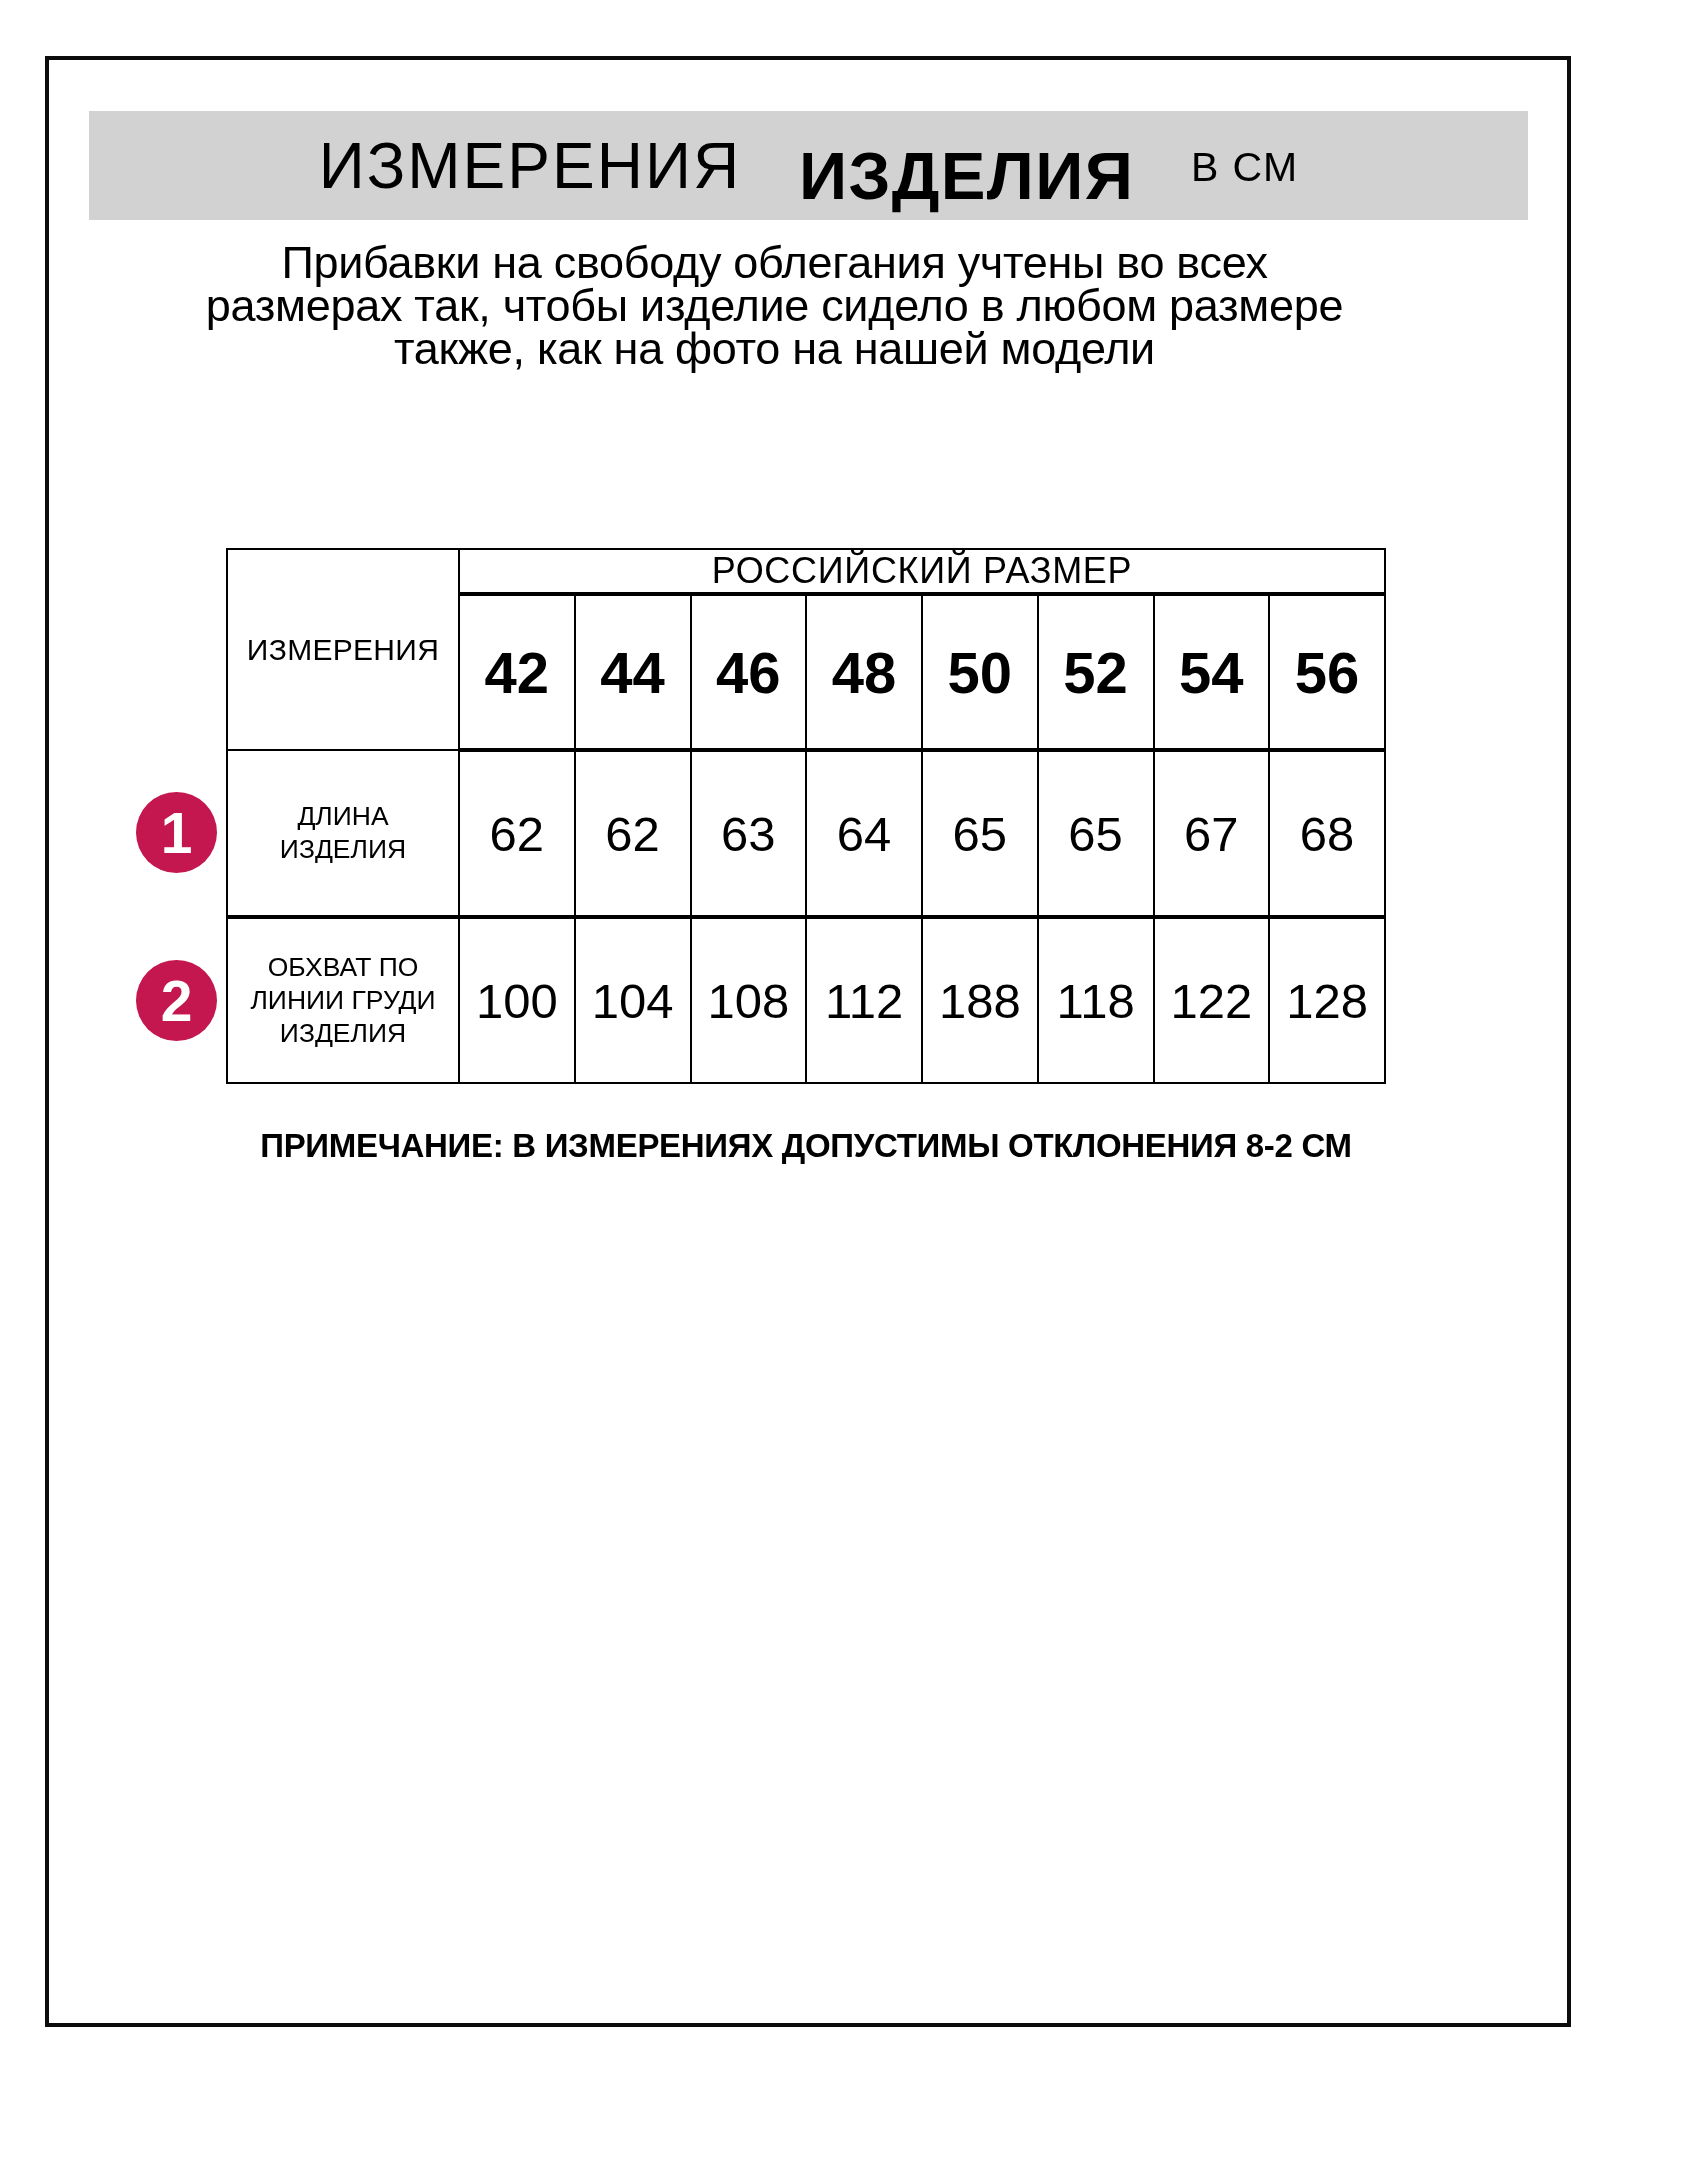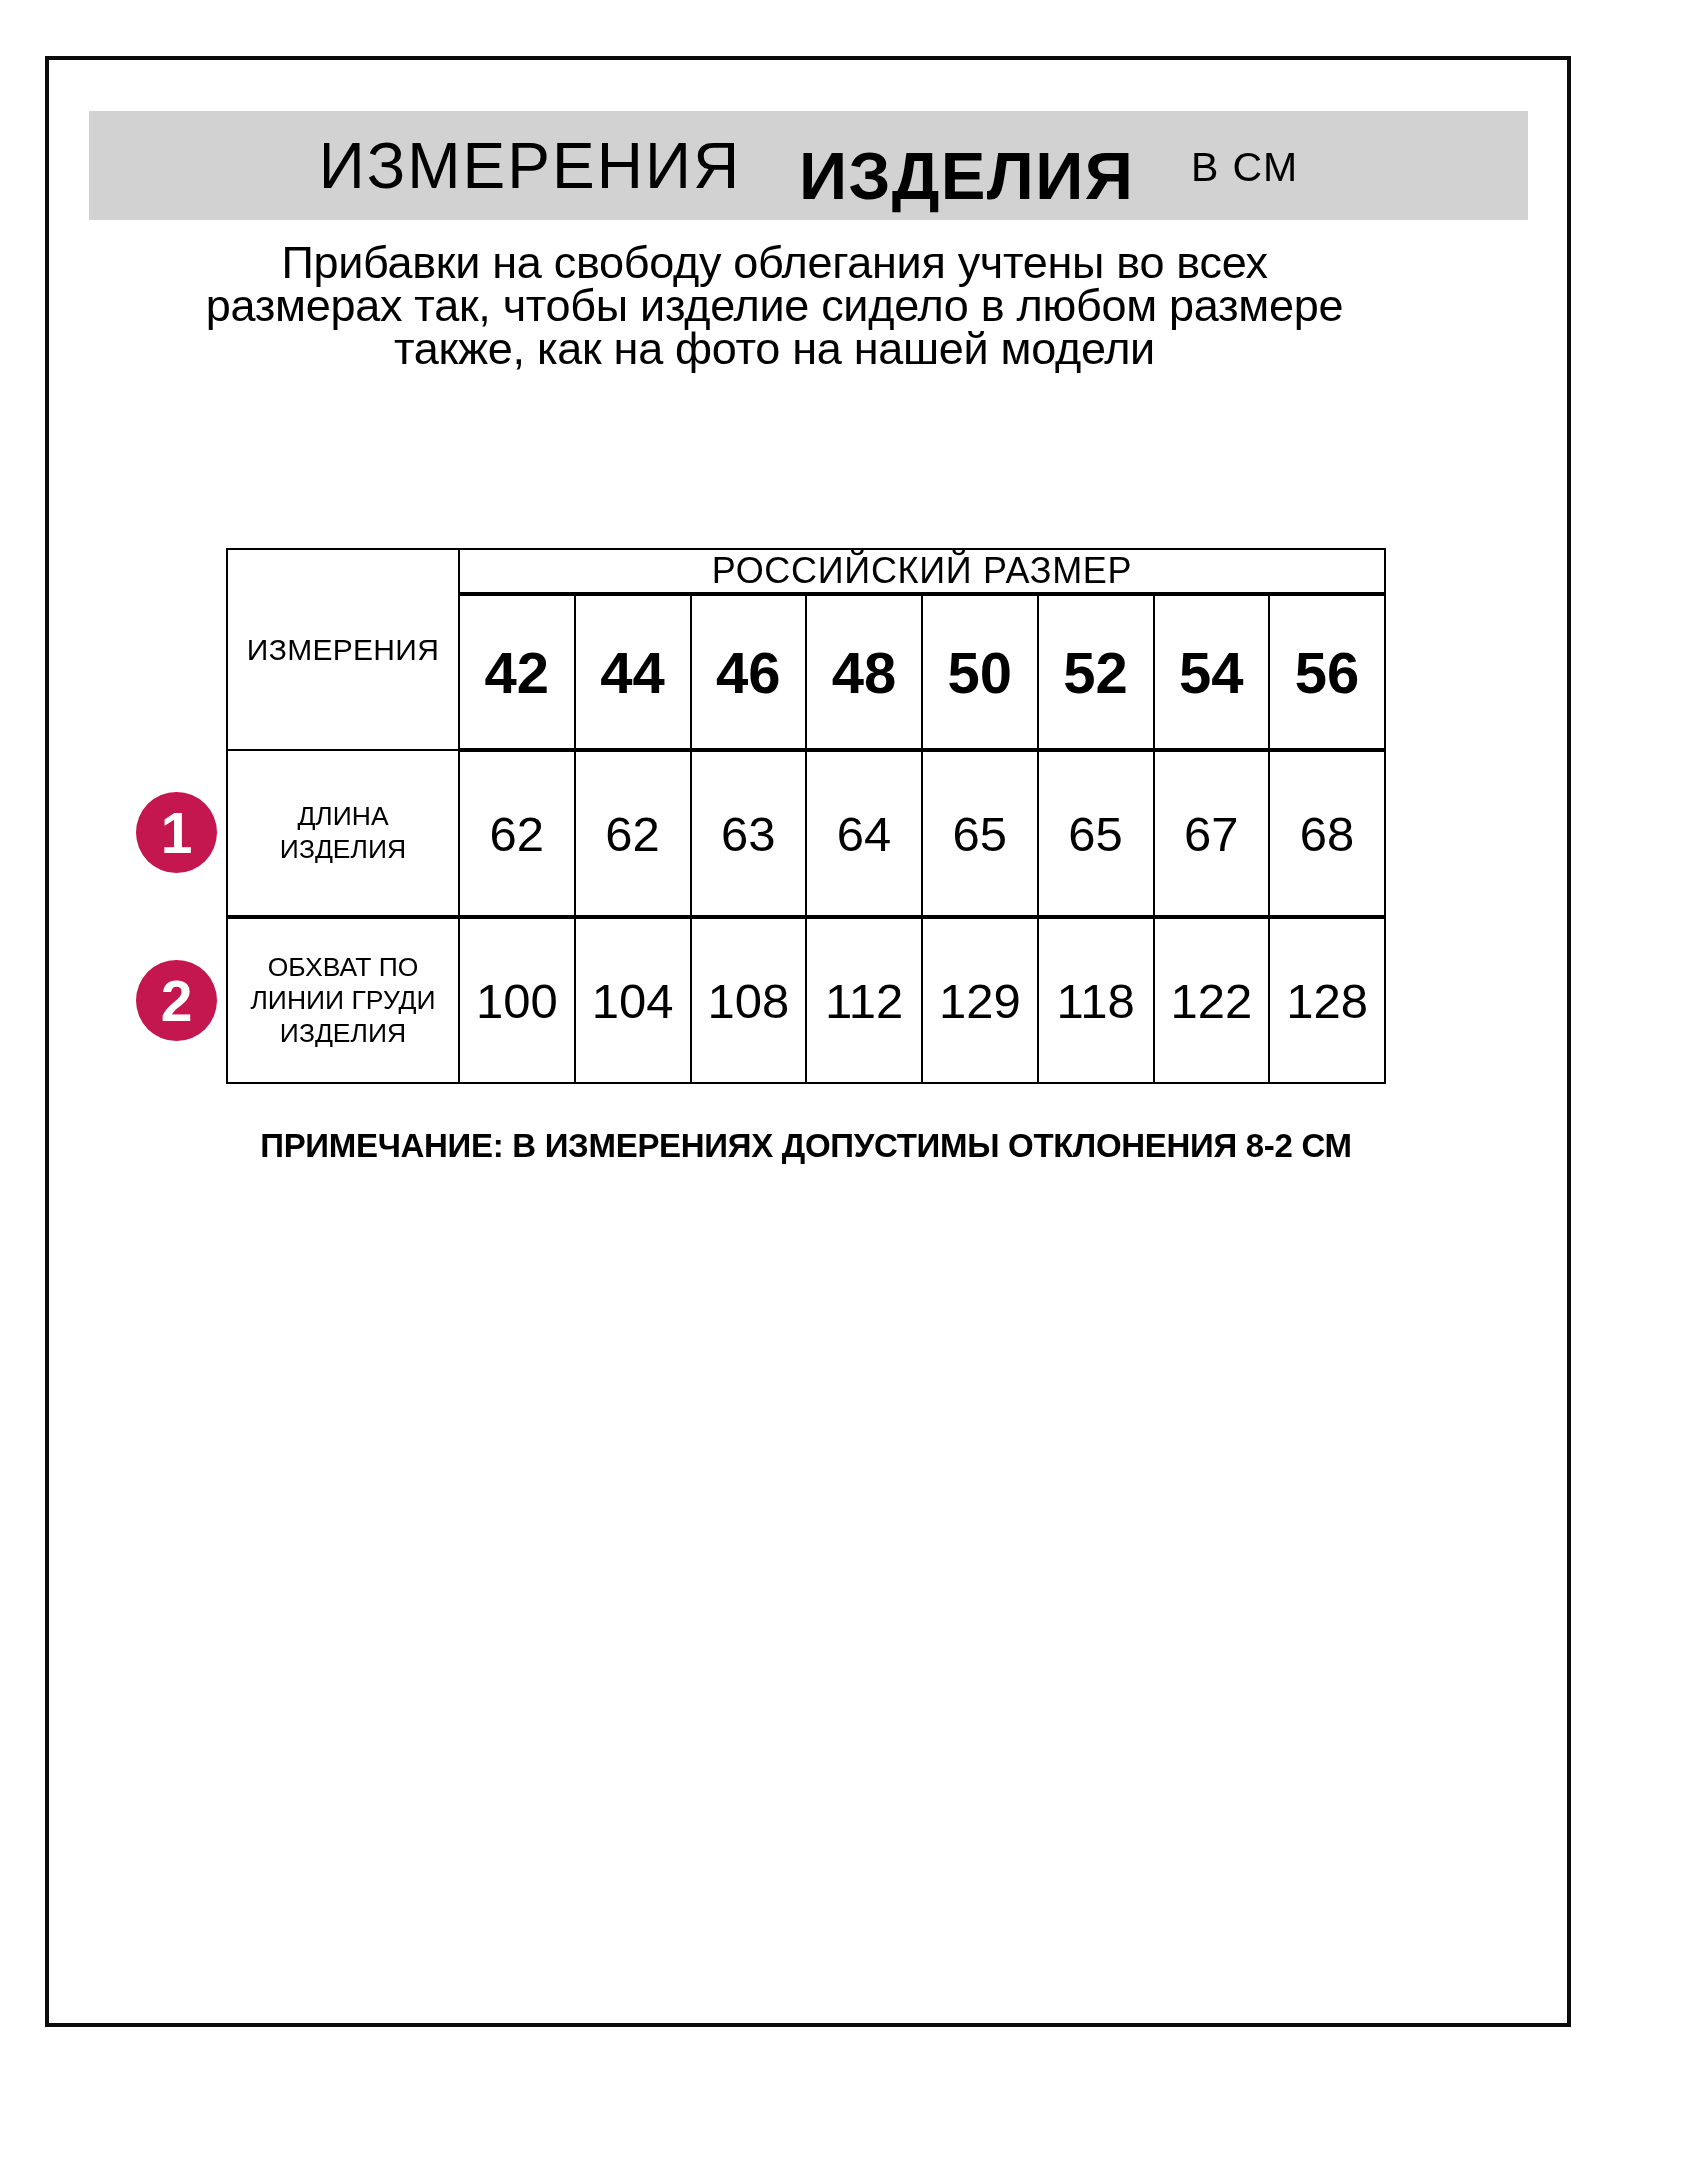--- a/index.html
+++ b/index.html
@@ -118,21 +118,21 @@
         <td class="value-cell">65</td>
         <td class="value-cell">67</td>
         <td class="value-cell">68</td>
       </tr>
   <tr class="data-row-1" id="data-row-1">
         <td class="label-cell">ОБХВАТ ПО ЛИНИИ ГРУДИ ИЗДЕЛИЯ</td>
         <td class="value-cell">100</td>
         <td class="value-cell">104</td>
         <td class="value-cell">108</td>
         <td class="value-cell">112</td>
-        <td class="value-cell">129</td>
+        <td class="value-cell">188</td>
         <td class="value-cell">118</td>
         <td class="value-cell">122</td>
         <td class="value-cell">128</td>
       </tr>
 </tbody>
   </table>
 
 <div class="badge badge-1">1</div>
 <div class="badge badge-2">2</div>
 

